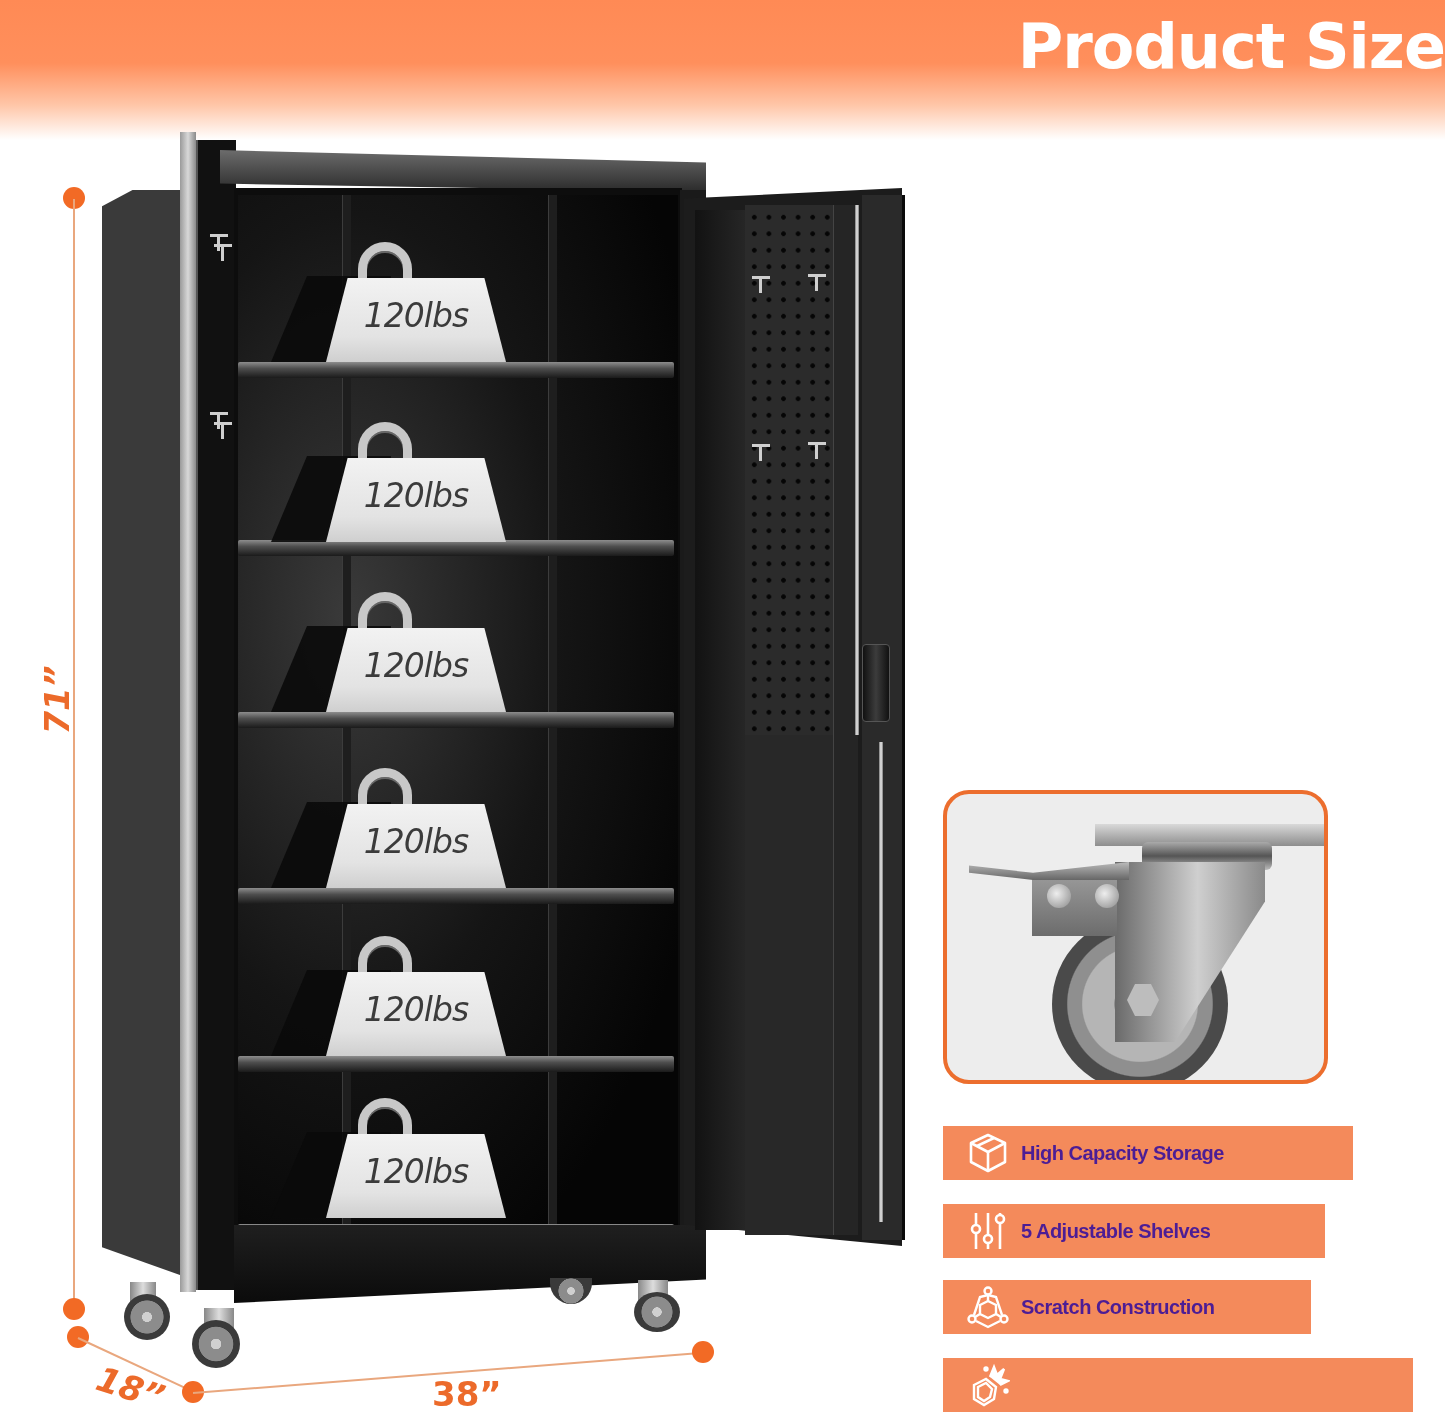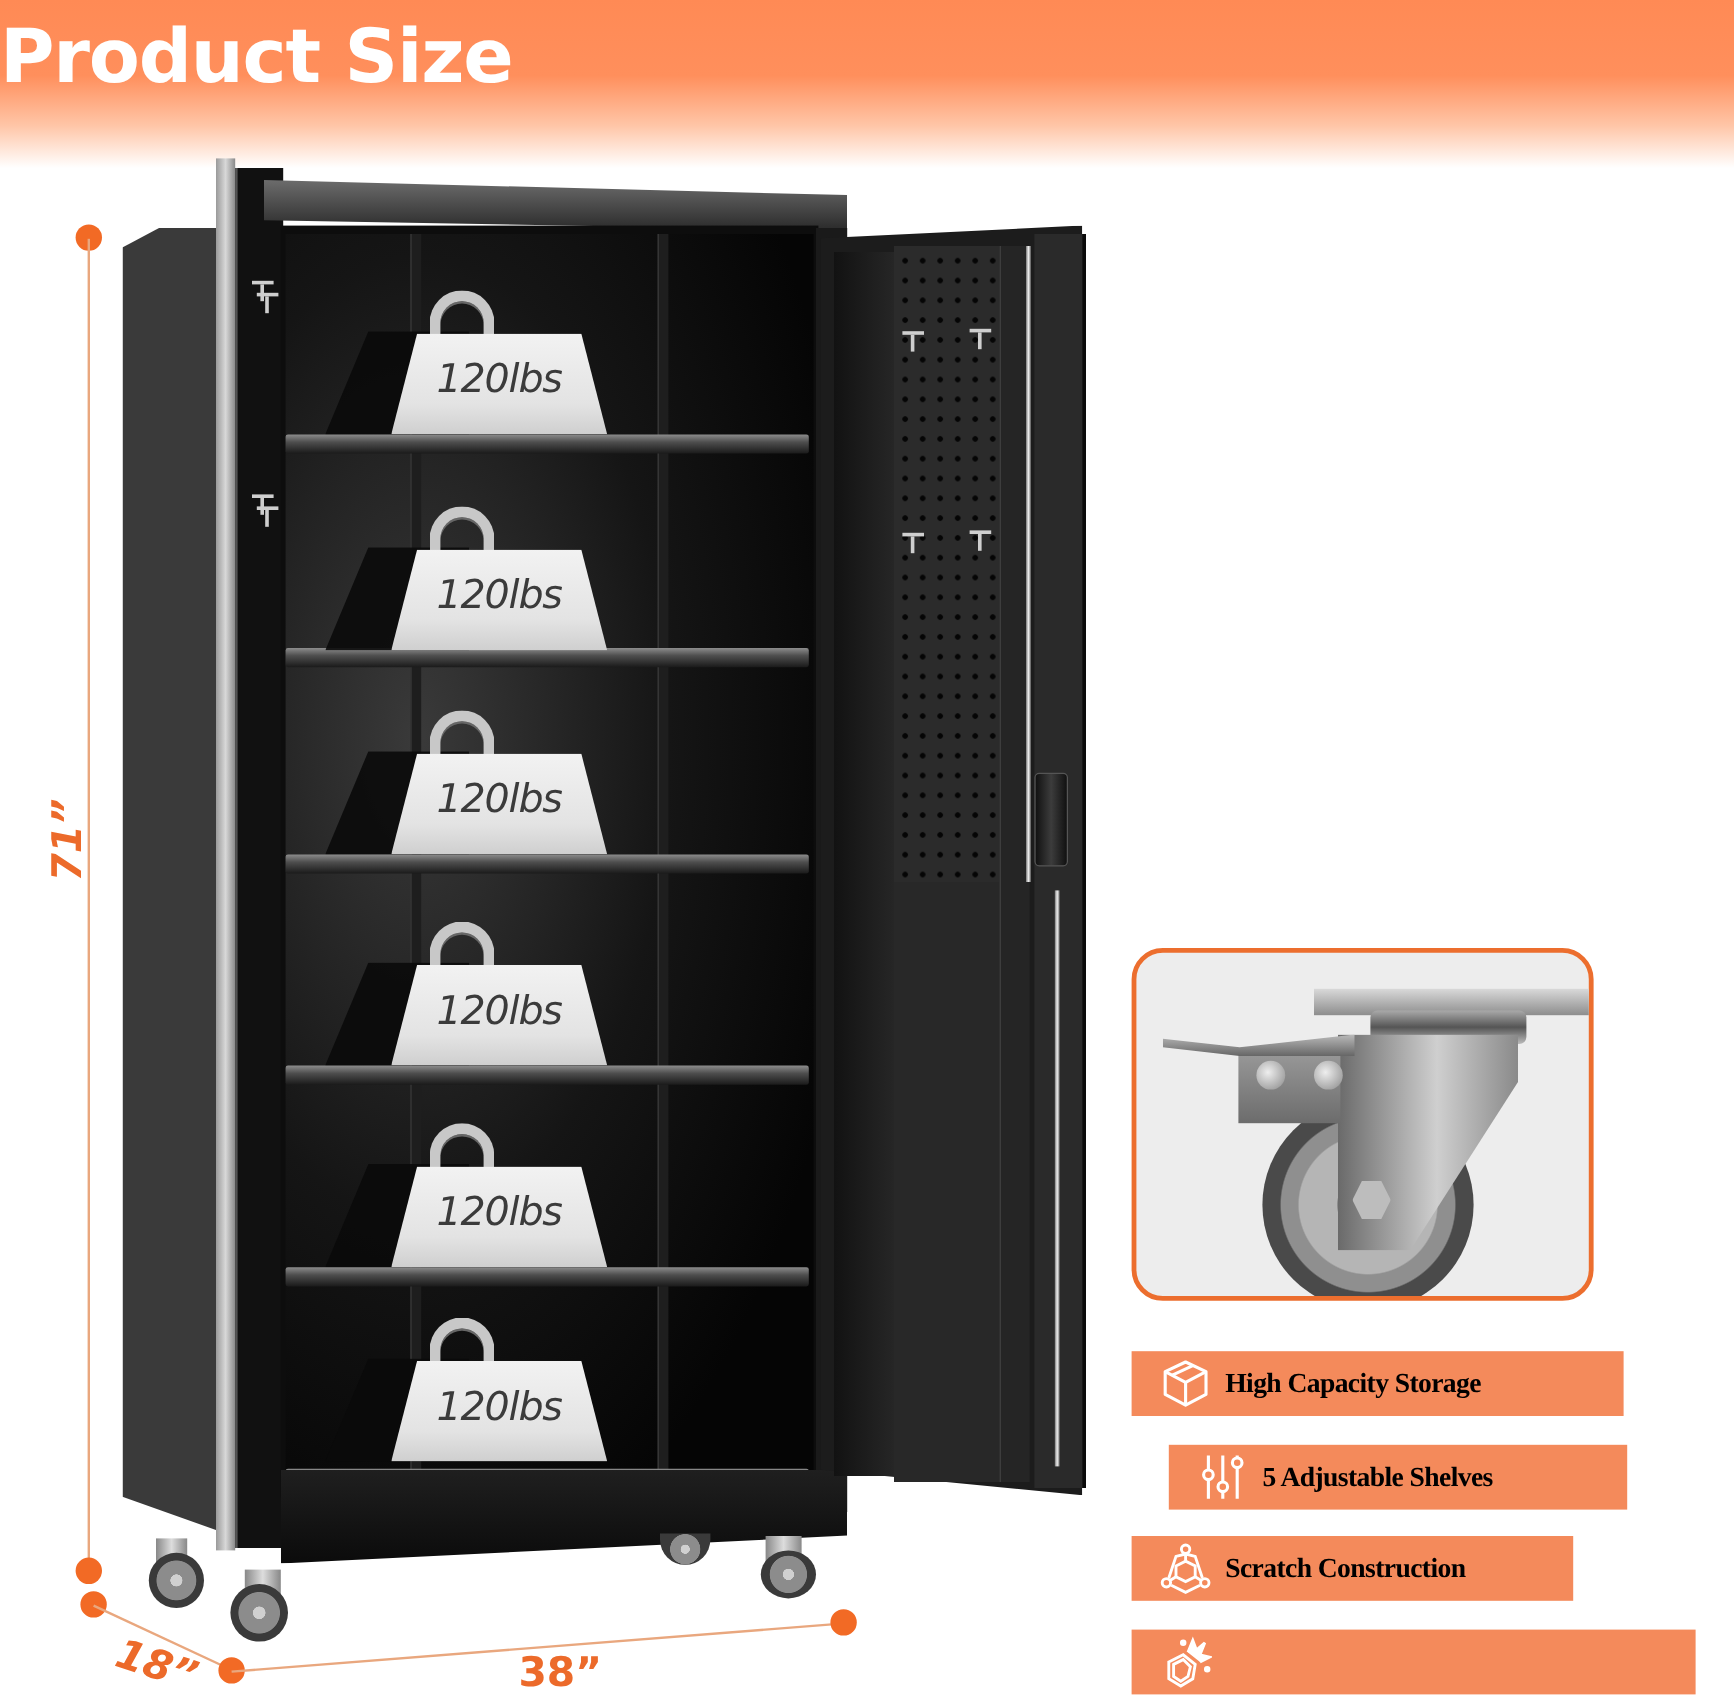--- a/index.html
+++ b/index.html
@@ -1,19 +1,19 @@
 <!DOCTYPE html>
 <html><head>
 <meta charset="utf-8">
 <style>
   html, body { margin:0; padding:0; }
   body { width:1445px; height:1417px; position:relative; overflow:hidden; background:#ffffff; font-family:"DejaVu Sans", sans-serif; }
   .banner { position:absolute; left:0; top:0; width:1445px; height:140px;
     background:linear-gradient(to bottom, #ff8a55 0%, #ff8f5c 45%, #ffc6a8 75%, #ffffff 100%); }
-  .banner-title { position:absolute; left:0; right:0; top:10px; text-align:left; color:#ffffff;
+  .banner-title { position:absolute; left:0; right:0; top:10px; text-align:right; color:#ffffff;
     font-family:"DejaVu Sans", sans-serif; font-weight:bold; font-size:62px; letter-spacing:-1px; }
 
   
   .dim-dot { position:absolute; width:22px; height:22px; border-radius:50%; background:#f26a25; }
   .dim-line { position:absolute; background:#e9a77e; transform-origin:0 50%; height:2px; }
   .dim-label { position:absolute; color:#ec6a2a; font-weight:bold; font-family:"DejaVu Sans", sans-serif; font-size:34px; font-style:italic; }
 
   
   .cab-side { position:absolute; left:102px; top:190px; width:92px; height:1090px; background:#3a3a3a;
     clip-path:polygon(0 1.5%, 100% -3%, 100% 100%, 0 97%); }
@@ -73,21 +73,21 @@
   .caster-lever { position:absolute; left:22px; top:68px; width:160px; height:18px; background:linear-gradient(to bottom,#bbb,#666);
     clip-path:polygon(0 20%, 40% 60%, 100% 0, 100% 100%, 40% 100%, 0 60%); }
   .caster-lock { position:absolute; left:85px; top:82px; width:85px; height:60px; background:linear-gradient(to bottom,#999,#6c6c6c); }
   .caster-rivet { position:absolute; width:24px; height:24px; border-radius:50%; background:radial-gradient(circle at 40% 40%,#eee,#888); }
   .caster-hex { position:absolute; left:180px; top:190px; width:32px; height:32px; background:#bdbdbd;
     clip-path:polygon(25% 0,75% 0,100% 50%,75% 100%,25% 100%,0 50%); }
 
   
   .feature { position:absolute; left:943px; height:54px; background:#f48a5b; display:flex; align-items:center; box-sizing:border-box; padding-left:22px; }
   .feature .ficon { width:46px; height:46px; flex:0 0 46px; display:flex; align-items:center; justify-content:center; }
-  .feature .ftext { color:#000000; font-family:Liberation Serif, serif; font-weight:bold; font-size:23px; margin-left:10px; white-space:nowrap; letter-spacing:-0.5px; }
+  .feature .ftext { color:#4c1d95; font-family:Liberation Sans, sans-serif; font-weight:bold; font-size:20px; margin-left:10px; white-space:nowrap; letter-spacing:-0.5px; }
 </style>
 </head>
 <body>
 
 <div class="banner">
   <div class="banner-title">Product Size</div>
 </div>
 
 <div class="dim-dot" style="left:63px; top:187px;"></div>
 <div class="dim-line" style="left:74px; top:198px; width:1110px; transform:rotate(90deg);"></div>
@@ -205,21 +205,21 @@
     <svg width="44" height="44" viewBox="0 0 44 44" fill="none" stroke="#fff" stroke-width="2.6" stroke-linejoin="round">
       <path d="M22 4 L39 12 L39 31 L22 40 L5 31 L5 12 Z"></path>
       <path d="M5 12 L22 21 L39 12"></path>
         <path d="M22 21 L22 40"></path>
       <path d="M11 15 L28 7"></path>
     </svg>
   </span>
   <span class="ftext">High Capacity Storage</span>
 </div>
 
-<div class="feature" style="top:1204px; width:382px;margin-left:31px;">
+<div class="feature" style="top:1204px; width:382px;">
   <span class="ficon">
     <svg width="44" height="44" viewBox="0 0 44 44" fill="none" stroke="#fff" stroke-width="2.6">
       <line x1="10" y1="4" x2="10" y2="40"></line>
         <circle cx="10" cy="20" r="4" fill="#f48a5b"></circle>
       <line x1="22" y1="4" x2="22" y2="40"></line>
         <circle cx="22" cy="30" r="4" fill="#f48a5b"></circle>
       <line x1="34" y1="4" x2="34" y2="40"></line>
         <circle cx="34" cy="10" r="4" fill="#f48a5b"></circle>
     </svg>
   </span>

